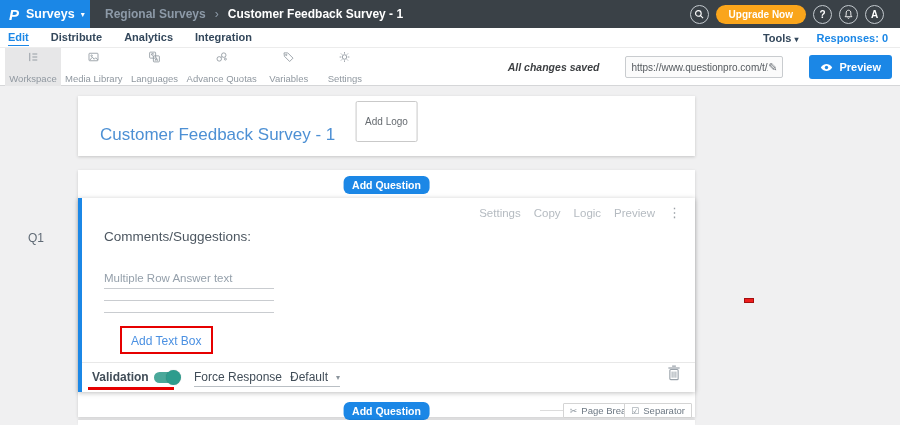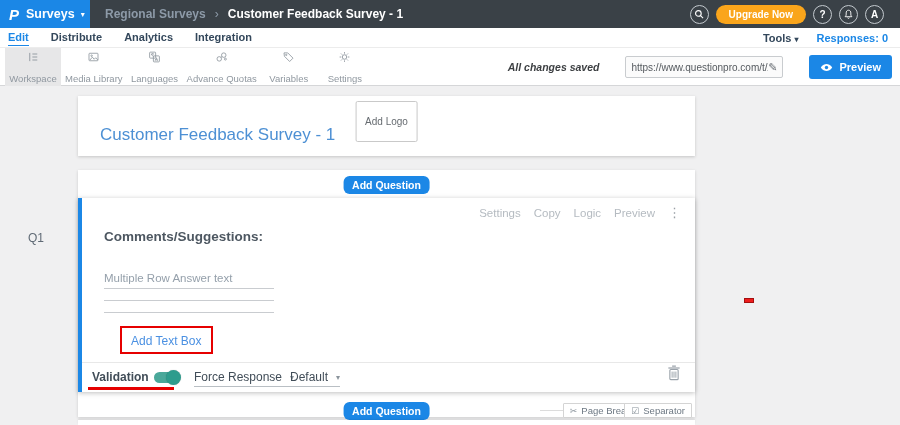--- a/index.html
+++ b/index.html
@@ -53,21 +53,21 @@
 
   .section-card { position:absolute; left:78px; top:170px; width:617px; height:247px; background:#fff; box-shadow:0 1px 3px rgba(0,0,0,0.15); }
   .add-q-btn { position:absolute; left:50%; transform:translateX(-50%); background:#1b87e6; color:#fff; border:none; border-radius:6px; font-size:10.5px; font-weight:600; padding:3px 9px; cursor:pointer; font-family:"Liberation Sans", sans-serif; }
   .add-q-top { top:6px; }
   .add-q-bottom { top:232px; }
 
   .question-block { position:absolute; left:0; top:28px; width:617px; height:194px; background:#fff; border-left:4px solid #1b87e6; box-shadow:0 1px 5px rgba(0,0,0,0.25); }
   .q-menu { position:absolute; right:14px; top:9px; display:flex; gap:13px; align-items:center; }
   .q-menu .q-menu-item { font-size:11.5px; color:#b5bbc1; cursor:pointer; }
   .q-menu .dots { font-size:13px; color:#9aa0a6; cursor:pointer; line-height:12px; }
-  .q-text { position:absolute; left:22px; top:31px; font-size:13.5px; font-weight:700; color:#4d5761; cursor:text; }
+  .q-text { position:absolute; left:22px; top:31px; font-size:13.5px; font-weight:400; color:#4d5761; cursor:text; }
   .answer-placeholder { position:absolute; left:22px; top:74px; font-size:11.5px; color:#95a0ab; }
   .answer-line { position:absolute; left:22px; width:170px; border-bottom:1px solid #c9ccd0; }
   .line1 { top:90px; } .line2 { top:102px; } .line3 { top:114px; }
   .add-textbox-wrap { position:absolute; left:38px; top:128px; border:2px solid #e60000; padding:3px 9px; background:#fff; }
   .add-textbox-link { font-size:12px; color:#4a90e2; cursor:pointer; white-space:nowrap; }
   .q-footer-divider { position:absolute; left:0; right:0; top:164px; border-top:1px solid #e8e8e8; }
   .validation-label { position:absolute; left:10px; top:172px; font-size:12px; font-weight:600; color:#414d58; }
   .toggle { position:absolute; left:72px; top:174px; width:25px; height:11px; background:#4aa89a; border-radius:6px; cursor:pointer; }
   .toggle .knob { position:absolute; right:-2px; top:-2px; width:15px; height:15px; border-radius:50%; background:#2e9c8d; box-shadow:0 0 1px rgba(0,0,0,.3); }
   .red-underline { position:absolute; left:6px; top:189px; width:86px; height:3px; background:#e60000; }

